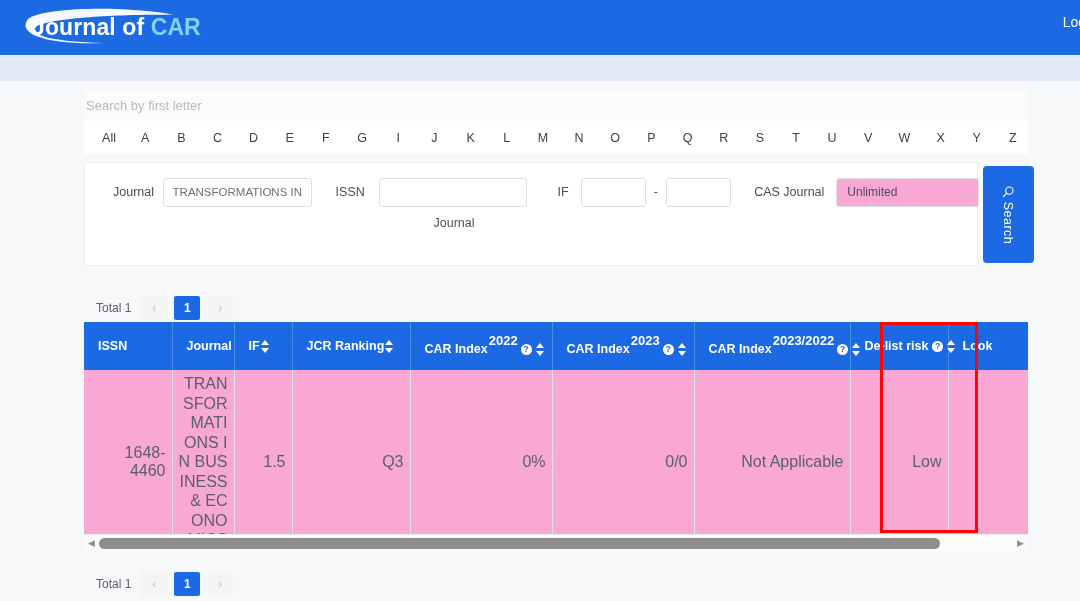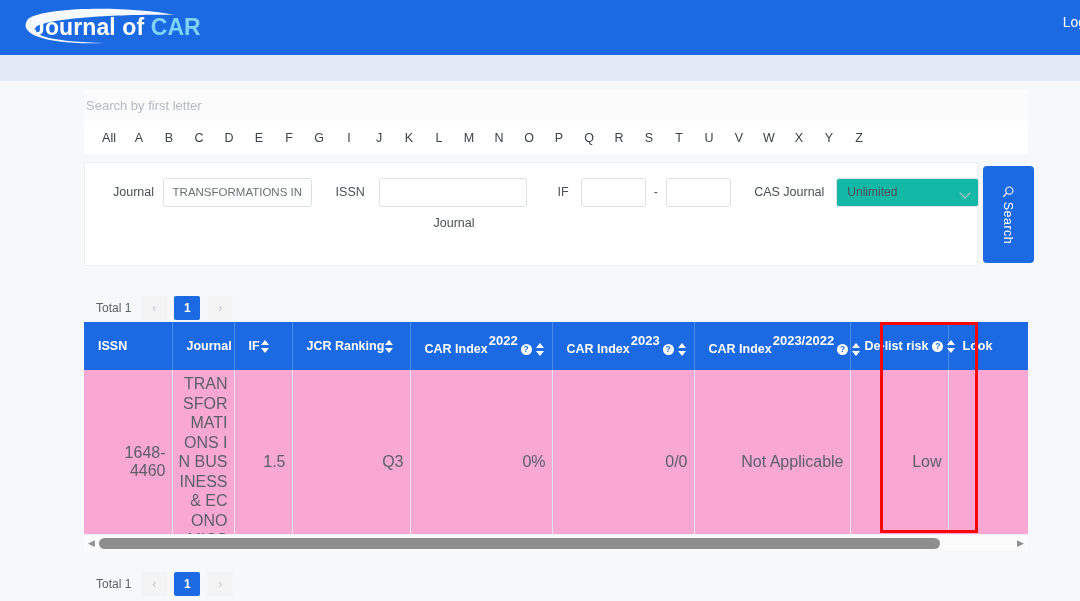--- a/index.html
+++ b/index.html
@@ -50,20 +50,21 @@
   .letters-hint {
     position: absolute; left: 2px; top: 8px;
     font-size: 13px; color: #b4b9c2;
   }
   .letters-row {
     position: absolute; left: 0; top: 31px;
     width: 944px; height: 33px;
     background: #ffffff;
     display: flex; align-items: center;
     padding-left: 10px;
+    justify-content: space-between;
   }
   .letter {
     min-width: 30px; text-align: center;
     font-size: 12.5px; color: #3c4048;
     cursor: pointer;
   }
   .letter.all { font-weight: normal; }
 
   
   .form-panel {
@@ -86,21 +87,21 @@
     background: #ffffff;
     font-size: 11.5px; color: #6b7078;
     display: flex; align-items: center; justify-content: center;
     overflow: hidden; white-space: nowrap;
     cursor: text;
   }
   .f-input.empty { color: transparent; }
   .sel-box {
     height: 29px; width: 148px;
     border: 1px solid #dcdfe6; border-radius: 3px;
-    background: #14b8a6;
+    background: #f9a8d4;
     font-size: 12px; color: #4a4f58;
     display: flex; align-items: center;
     padding: 0 8px 0 10px;
     cursor: pointer; position: relative;
   }
   .sel-box .chev {
     position: absolute; right: 9px; top: 10px;
     width: 8px; height: 8px;
     border-left: 1.4px solid #c0c4cc;
     border-bottom: 1.4px solid #c0c4cc;

